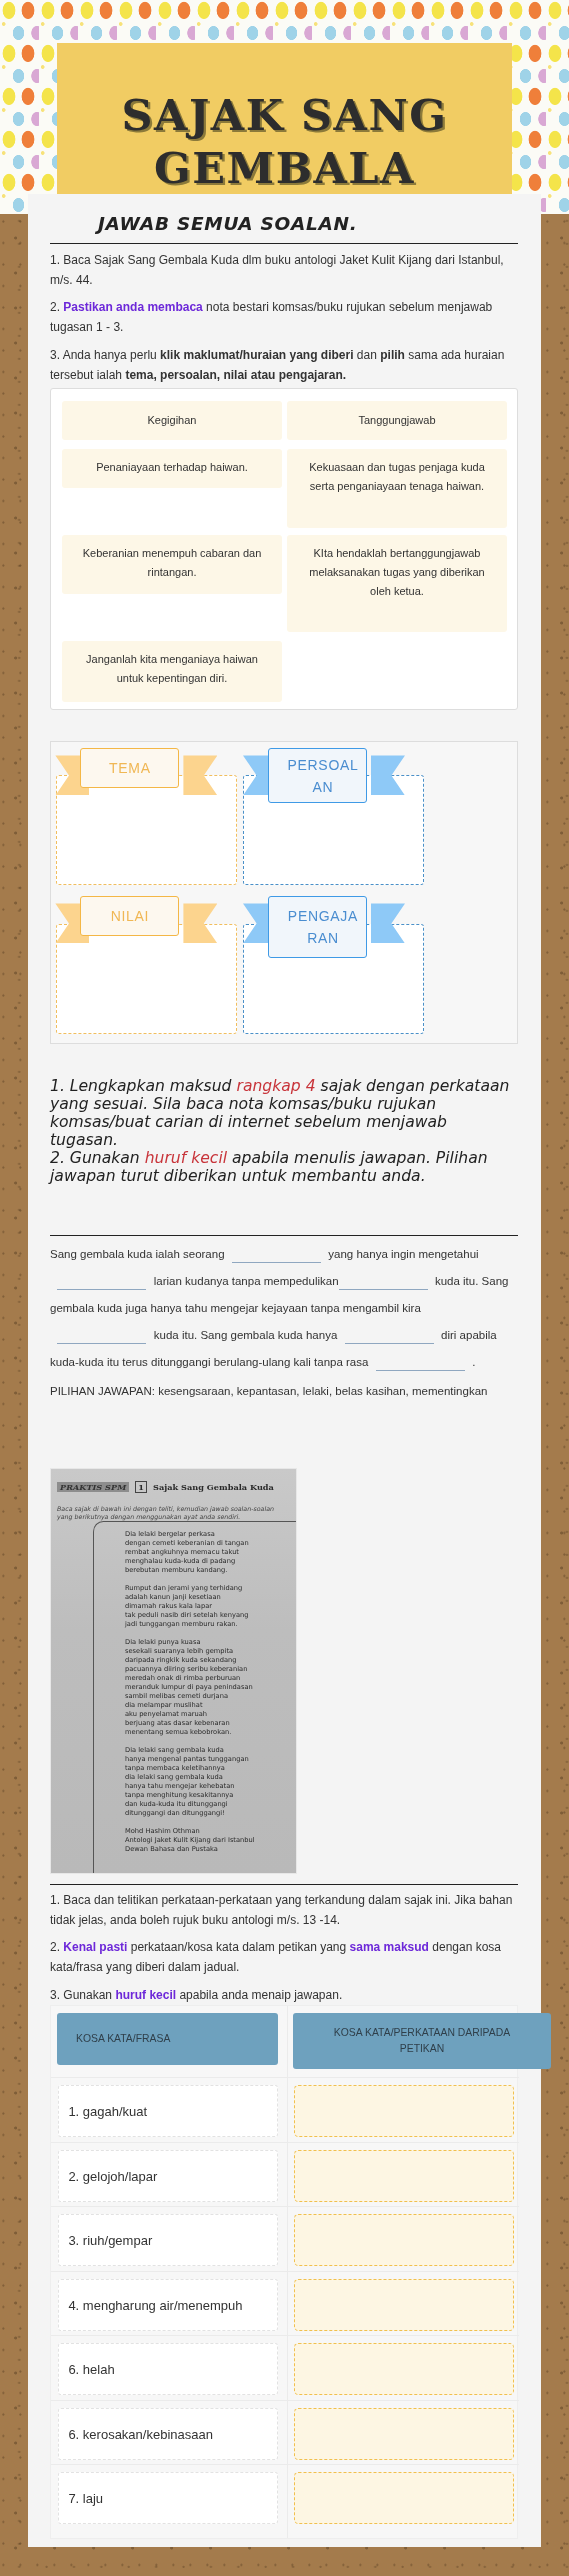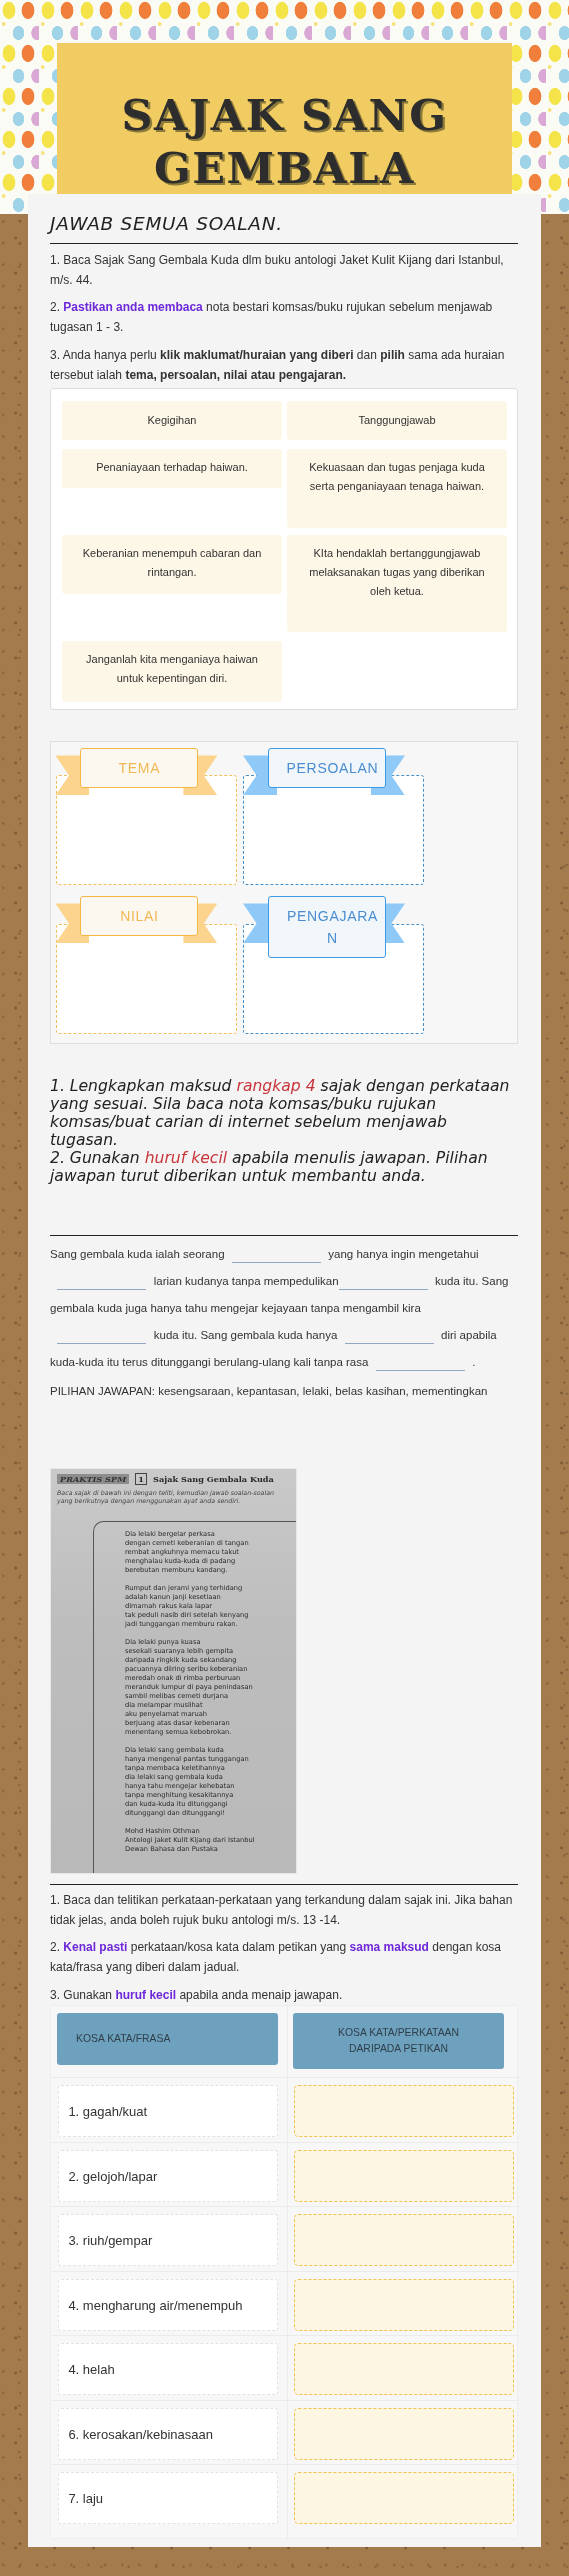--- a/index.html
+++ b/index.html
@@ -47,21 +47,21 @@
     position: absolute; left: 28px; top: 194px; width: 513px; height: 2353px;
     background: #f4f4f4;
   }
   .inner { position: absolute; left: 22px; width: 468px; }
   .handwritten {
     font-family: "DejaVu Sans", sans-serif;
     font-style: italic;
     color: #222;
   }
   h2.section-title {
-    font-size: 18.5px; letter-spacing: 0.7px; font-weight: normal;
+    font-size: 18.5px; letter-spacing: 0.7px; font-weight: bold; margin-left: 48px;
   }
   .hr { position: absolute; left: 22px; width: 468px; height: 0.7px; background: #222; }
   p.instr { font-size: 12px; line-height: 20px; color: #333; margin-bottom: 7.4px; }
   .red { color: #6d28d9; font-weight: bold; }
   .bold { font-weight: bold; color: #333; }
 
   .sort-panel {
     position: absolute; left: 22px; top: 194px; width: 468px; height: 322px;
     background: #fff; border: 0.7px solid #ddd; border-radius: 3px; padding-left: 8px;
   }
@@ -77,42 +77,42 @@
     background: #f7f7f7; border: 0.7px solid #ddd;
   }
   .drop-zone { position: absolute; width: 181px; height: 110px; border-radius: 3px; background: #fff; }
   .drop-orange { border: 1.5px dashed #f1be5e; }
   .drop-blue { border: 1.5px dashed #4a90c8; }
   .ribbon { position: absolute; width: 156px; height: 42px; }
   .ribbon .tail { position: absolute; top: 7.4px; width: 34px; height: 40px; }
   .ribbon .tail.l { left: -3px; clip-path: polygon(0 0,100% 0,100% 100%,0 100%,40% 50%); }
   .ribbon .tail.r { right: -3px; clip-path: polygon(0 0,100% 0,60% 50%,100% 100%,0 100%); }
   .ribbon .face {
-    position: absolute; left: 22px; top: 0; width: 118px; min-height: 40px;
+    position: absolute; left: 22px; top: 0; width: 99px; min-height: 40px;
     border-radius: 3px; border: 1.5px solid;
     display: flex; align-items: center; justify-content: center;
     text-align: center; font-size: 14px; letter-spacing: 0.7px; line-height: 22px; padding: 4.5px 3px;
     word-break: break-all;
   }
   .ribbon.orange .tail { background: #fcd48e; }
   .ribbon.orange .face { background: #fdf8ef; border-color: #f4b746; color: #f0b754; }
   .ribbon.blue .tail { background: #8ec9f7; }
   .ribbon.blue .face { background: #f1f6fb; border-color: #3f9ae6; color: #4a8dd0; padding-left: 14px; }
 
   .blank {
     display: inline-block; width: 89px; height: 16.3px; vertical-align: -4.5px;
     border-bottom: 0.7px solid #8fa7c0; margin: 0 7.4px;
   }
   .poem-img {
     position: absolute; left: 22px; top: 1274px; width: 247px; height: 406px;
     background: linear-gradient(180deg,#c9c9c9,#bdbdbd 40%,#b9b9b9);
     border: 0.7px solid #e7e7e7; overflow: hidden;
     font-family: "DejaVu Sans", sans-serif; color: #2a2a2a;
   }
-  .poem-head { font-size: 8.2px; padding: 5px 6px; font-family: "DejaVu Serif", serif; font-weight: bold; }
+  .poem-head { font-size: 8.2px; padding: 13px 6px; font-family: "DejaVu Serif", serif; font-weight: bold; }
   .poem-head .tag { background: #8d8d8d; color: #333; padding: 0 3px; font-style: italic; margin-right: 3px; }
   .poem-sub { font-size: 6.3px; font-style: italic; padding: 0 6px; line-height: 8.2px; color: #444; }
   .poem-frame { position: absolute; left: 42px; top: 52px; right: -7.4px; bottom: -7.4px; border-left: 0.7px solid #555; border-top: 0.7px solid #555; border-radius: 10.4px 0 0 0; }
   .poem-body { position: absolute; left: 74px; top: 61px; font-size: 6.7px; line-height: 9px; color: #2a2a2a; white-space: pre; }
 
   .vocab-table {
     position: absolute; left: 22px; top: 1795px; width: 468px; height: 541px;
     background: #f7f7f7; border: 0.7px solid #eee;
   }
   .vt-head {
@@ -288,40 +288,40 @@
     <p class="instr">
       <span>3. Gunakan</span>
       <span class="red">huruf kecil</span>
       <span>apabila anda menaip jawapan.</span>
     </p>
   </div>
 
   <div class="vocab-table" style="top:1811px;height:534px">
     <div class="vt-divider"></div>
     <div class="vt-head" style="left:6px;top:7.4px;width:221px;height:52px;padding-left:19px">KOSA KATA/FRASA</div>
-    <div class="vt-head" style="left:242px;top:7.4px;width:211px;height:56px;justify-content:center;text-align:center;padding:0 40px">KOSA KATA/PERKATAAN DARIPADA PETIKAN</div>
+    <div class="vt-head" style="left:242px;top:7.4px;width:258px;height:56px;justify-content:center;text-align:center;padding:0 40px">KOSA KATA/PERKATAAN DARIPADA PETIKAN</div>
 
     <div class="vt-row" style="top:71px">
       <div class="vt-q">1.  gagah/kuat</div>
       <div class="vt-a"></div>
     </div>
     <div class="vt-row" style="top:136px">
       <div class="vt-q">2. gelojoh/lapar</div>
       <div class="vt-a"></div>
     </div>
     <div class="vt-row" style="top:200px">
       <div class="vt-q">3. riuh/gempar</div>
       <div class="vt-a"></div>
     </div>
     <div class="vt-row" style="top:265px">
       <div class="vt-q">4. mengharung air/menempuh</div>
       <div class="vt-a"></div>
     </div>
     <div class="vt-row" style="top:329px">
-      <div class="vt-q">4. helah</div>
+      <div class="vt-q">6. helah</div>
       <div class="vt-a"></div>
     </div>
     <div class="vt-row" style="top:394px">
       <div class="vt-q">6. kerosakan/kebinasaan</div>
       <div class="vt-a"></div>
     </div>
     <div class="vt-row" style="top:458px">
       <div class="vt-q">7. laju</div>
       <div class="vt-a"></div>
     </div>

